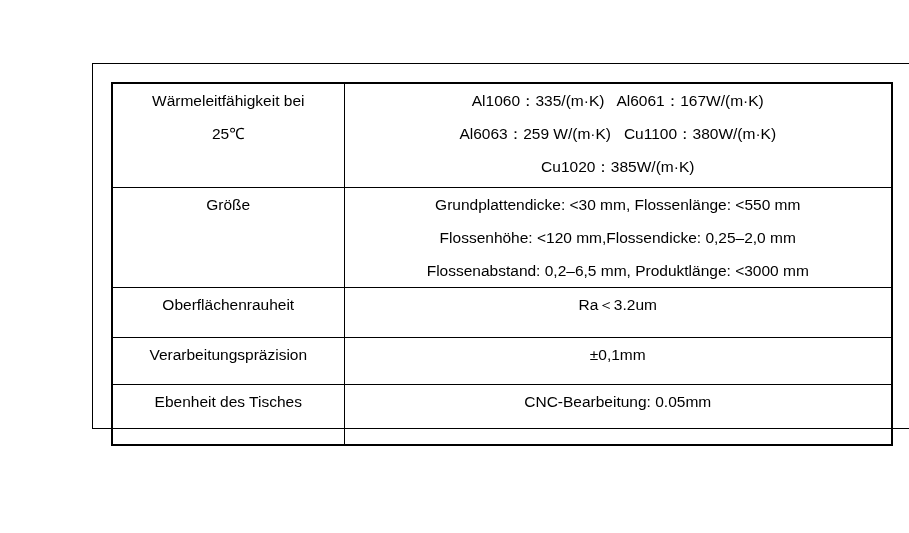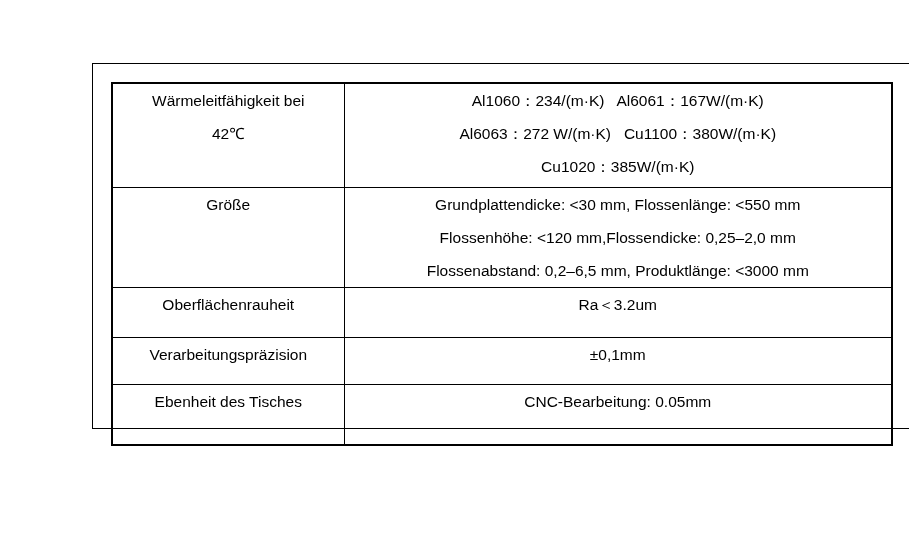--- a/index.html
+++ b/index.html
@@ -60,25 +60,25 @@
   <div class="table-outer">
     <table class="specs">
       <colgroup>
         <col class="c1">
         <col class="c2">
       </colgroup>
       <tbody>
         <tr class="r0">
           <td>
             <div class="line">Wärmeleitfähigkeit bei</div>
-            <div class="line">42℃</div>
+            <div class="line">25℃</div>
           </td>
           <td>
-            <div class="line">Al1060：234/(m·K)   Al6061：167W/(m·K)</div>
-            <div class="line">Al6063：272 W/(m·K)   Cu1100：380W/(m·K)</div>
+            <div class="line">Al1060：335/(m·K)   Al6061：167W/(m·K)</div>
+            <div class="line">Al6063：259 W/(m·K)   Cu1100：380W/(m·K)</div>
             <div class="line">Cu1020：385W/(m·K)</div>
           </td>
         </tr>
         <tr class="r1">
           <td>
             <div class="line">Größe</div>
           </td>
           <td>
             <div class="line">Grundplattendicke: &lt;30 mm, Flossenlänge: &lt;550 mm</div>
             <div class="line">Flossenhöhe: &lt;120 mm,Flossendicke: 0,25–2,0 mm</div>

